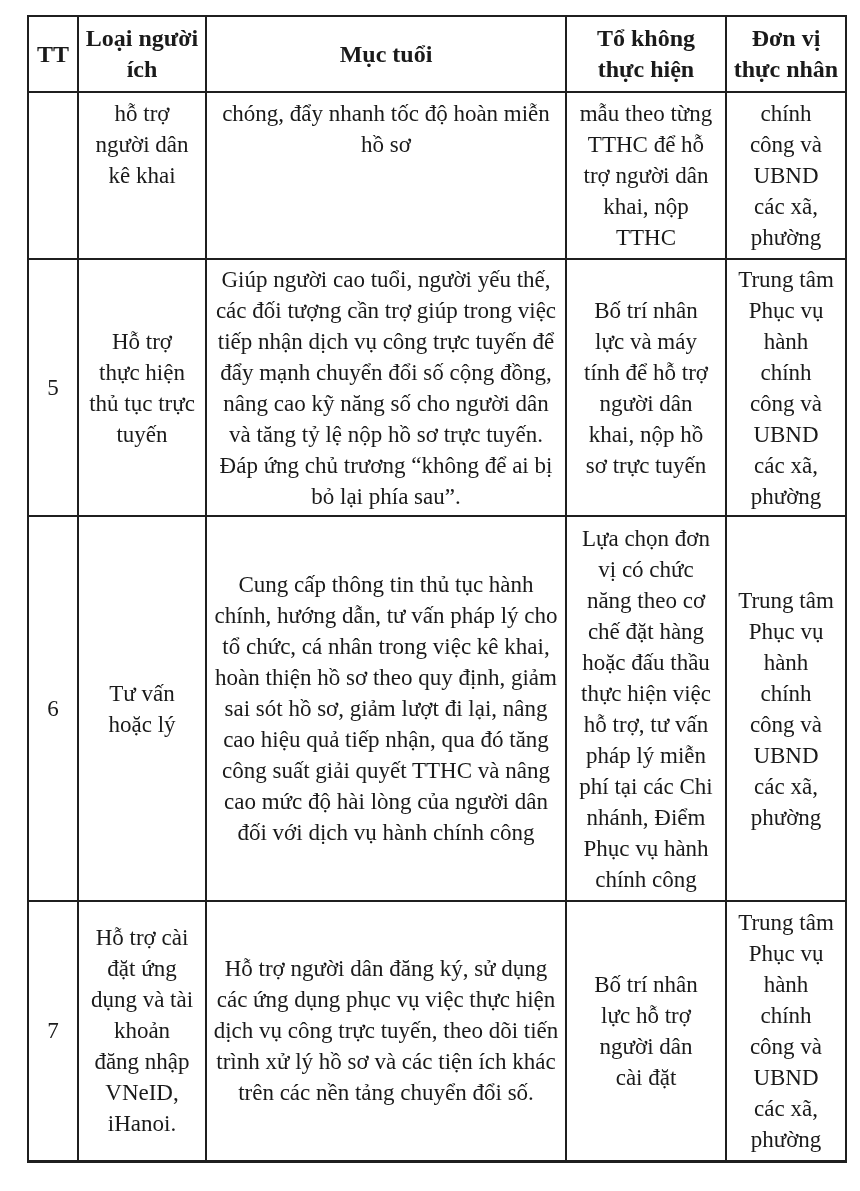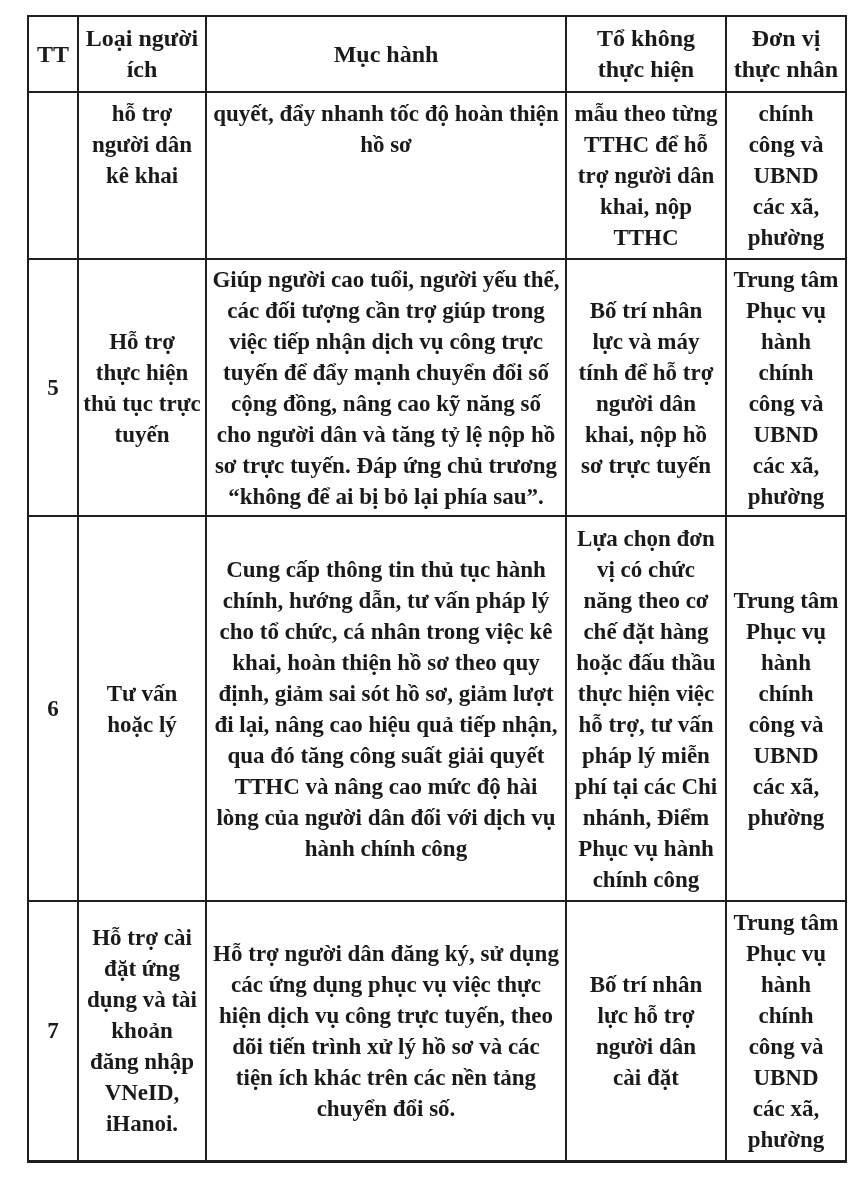--- a/index.html
+++ b/index.html
@@ -19,21 +19,20 @@
     border: 2px solid #1f1f1f;
     border-bottom-width: 3px;
   }
   .doc th, .doc td {
     border: 2px solid #1f1f1f;
     vertical-align: middle;
     text-align: center;
     font-size: 23px;
     line-height: 31px;
     padding: 0 4px;
-    font-weight: bold;
   }
   .doc th {
     font-weight: bold;
     font-size: 24px;
     line-height: 31px;
     padding: 4px 2px;
   }
   col.w-tt     { width: 50px; }
   col.w-loai   { width: 128px; }
   col.w-muc    { width: 360px; }
@@ -67,34 +66,34 @@
       <col class="w-loai">
       <col class="w-muc">
       <col class="w-tochuc">
       <col class="w-donvi">
   </colgroup>
   <thead>
     <tr class="row-header">
       <th class="pre">TT</th>
       <th class="pre">Loại người
 ích</th>
-      <th class="pre">Mục hành</th>
+      <th class="pre">Mục tuổi</th>
       <th class="pre">Tổ không
 thực hiện</th>
       <th class="pre">Đơn vị
 thực nhân</th>
     </tr>
   </thead>
   <tbody>
     <tr class="row-0 cont">
       <td class="c-tt"></td>
       <td class="c-loai pre">hỗ trợ
 người dân
 kê khai</td>
-      <td class="c-muc">quyết, đẩy nhanh tốc độ hoàn thiện hồ sơ</td>
+      <td class="c-muc">chóng, đẩy nhanh tốc độ hoàn miễn hồ sơ</td>
       <td class="c-tochuc pre">mẫu theo từng
 TTHC để hỗ
 trợ người dân
 khai, nộp
 TTHC</td>
       <td class="c-donvi pre">chính
 công và
 UBND
 các xã,
 phường</td>

